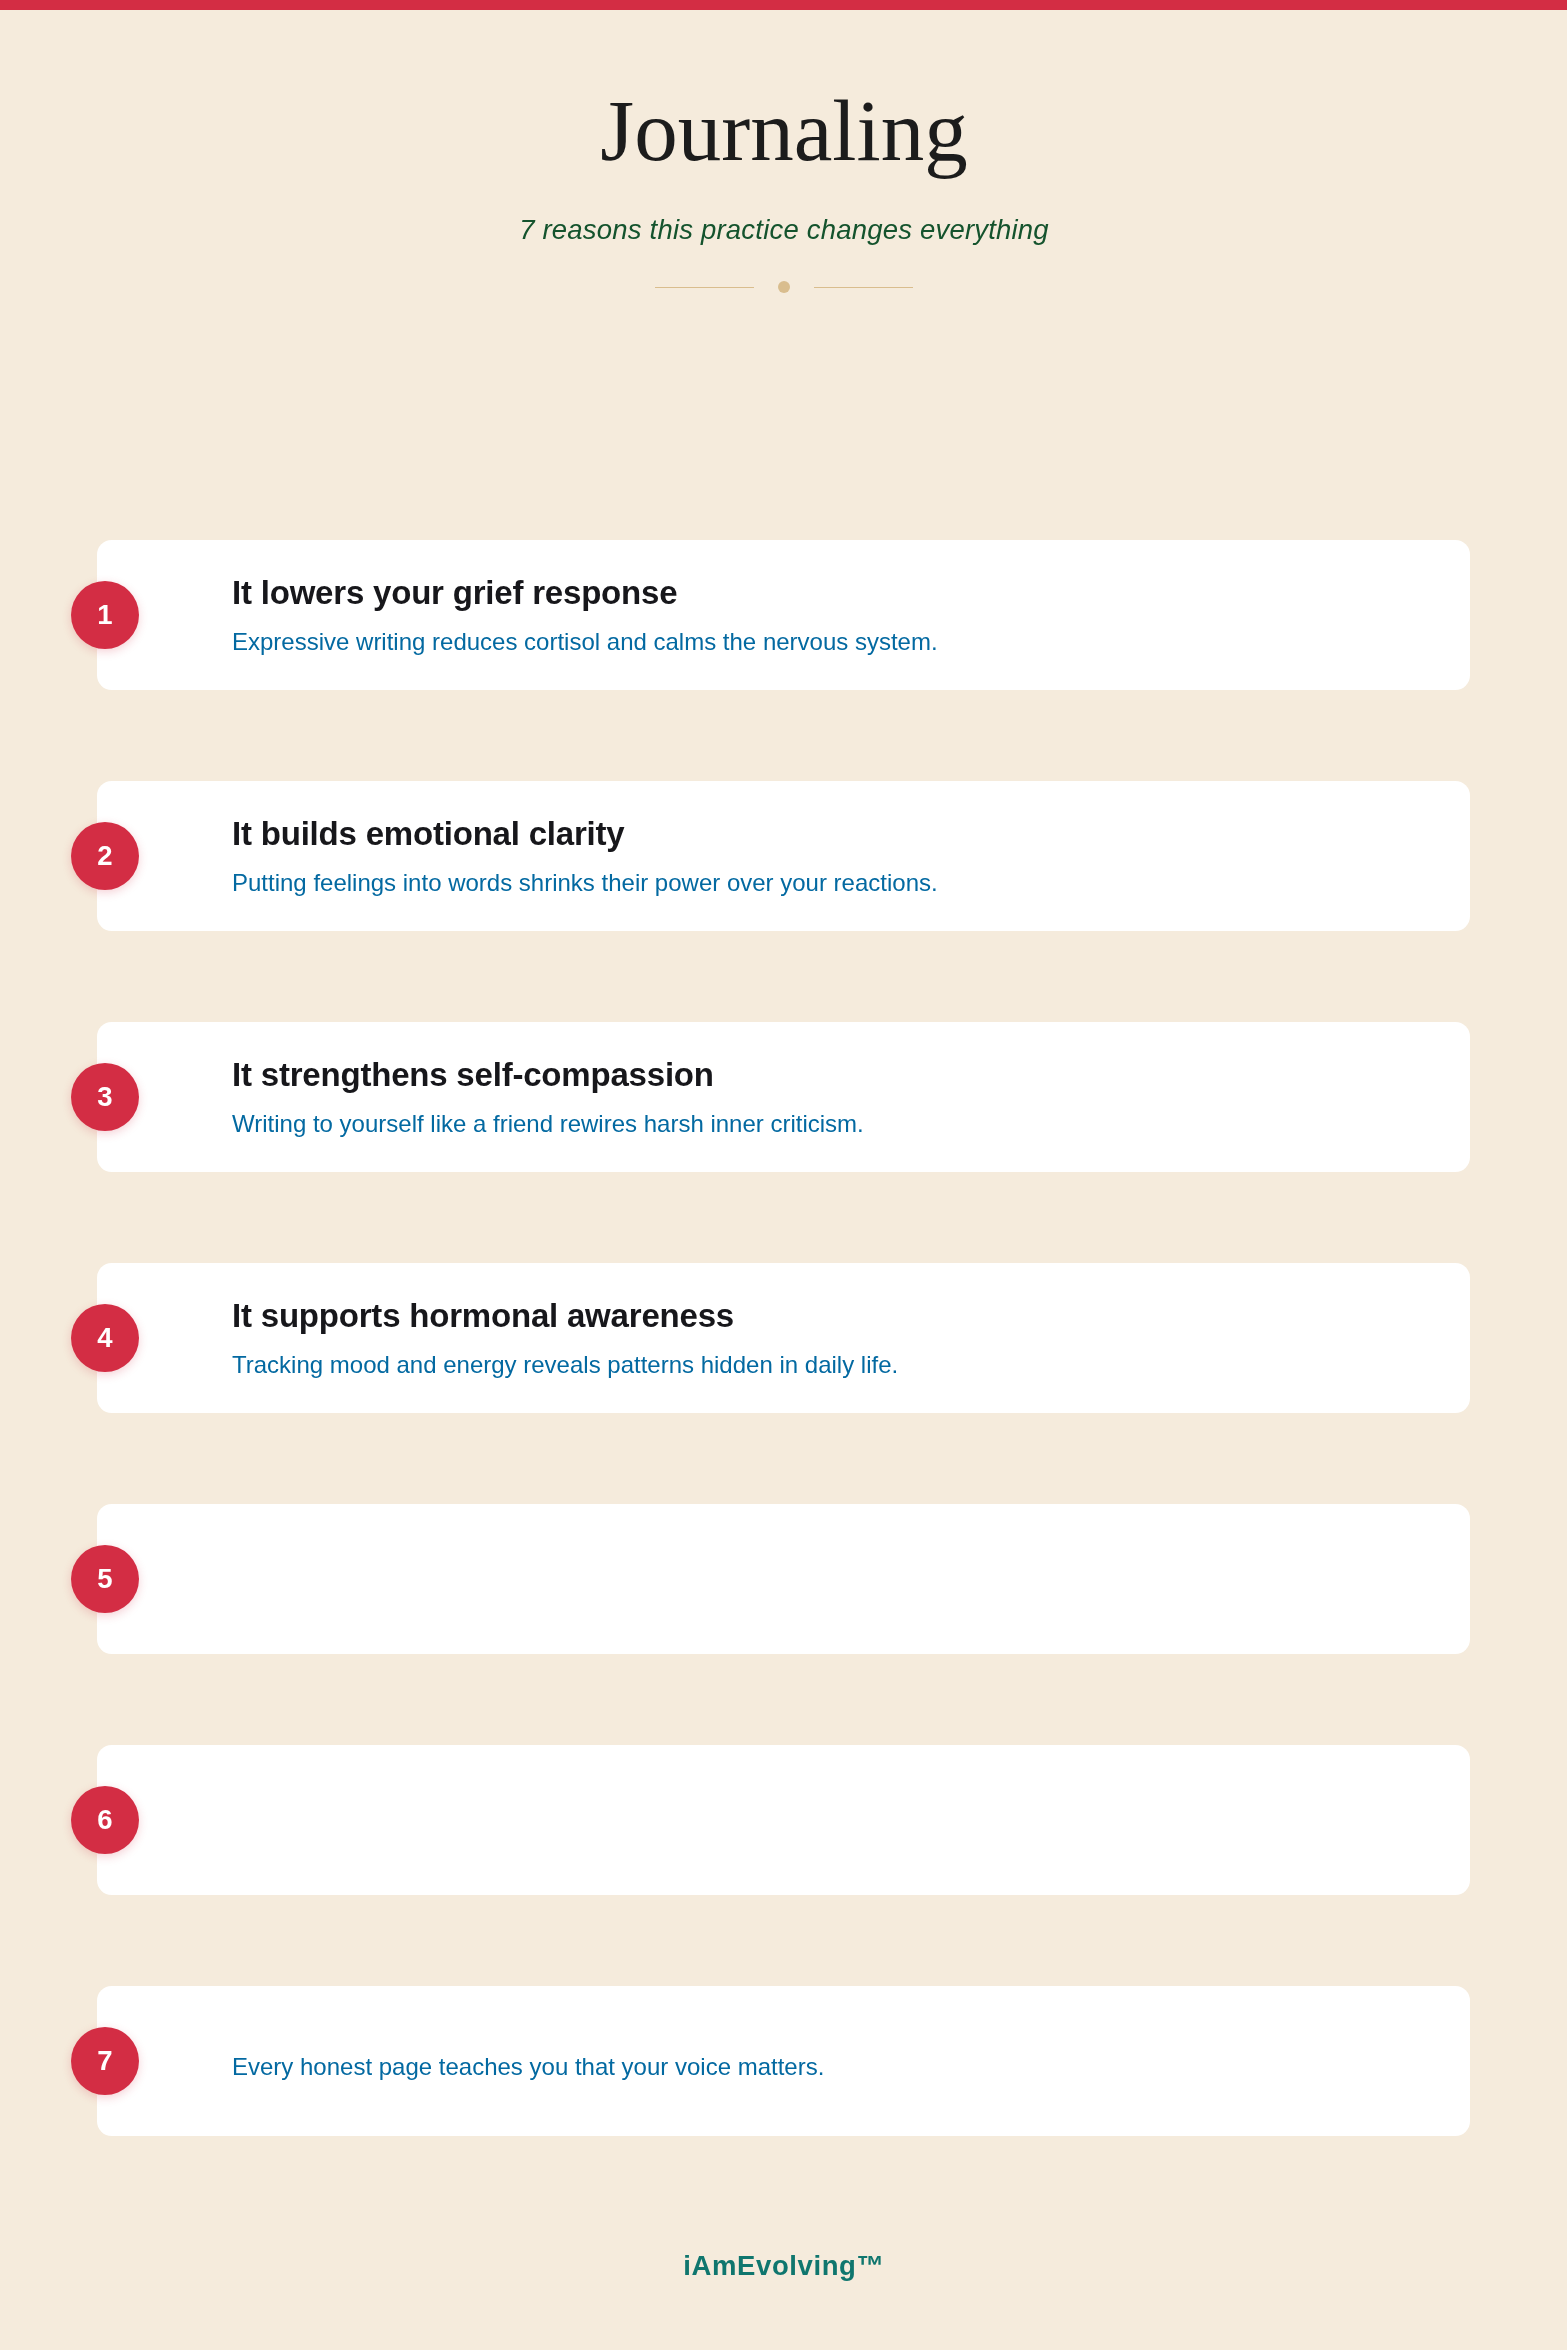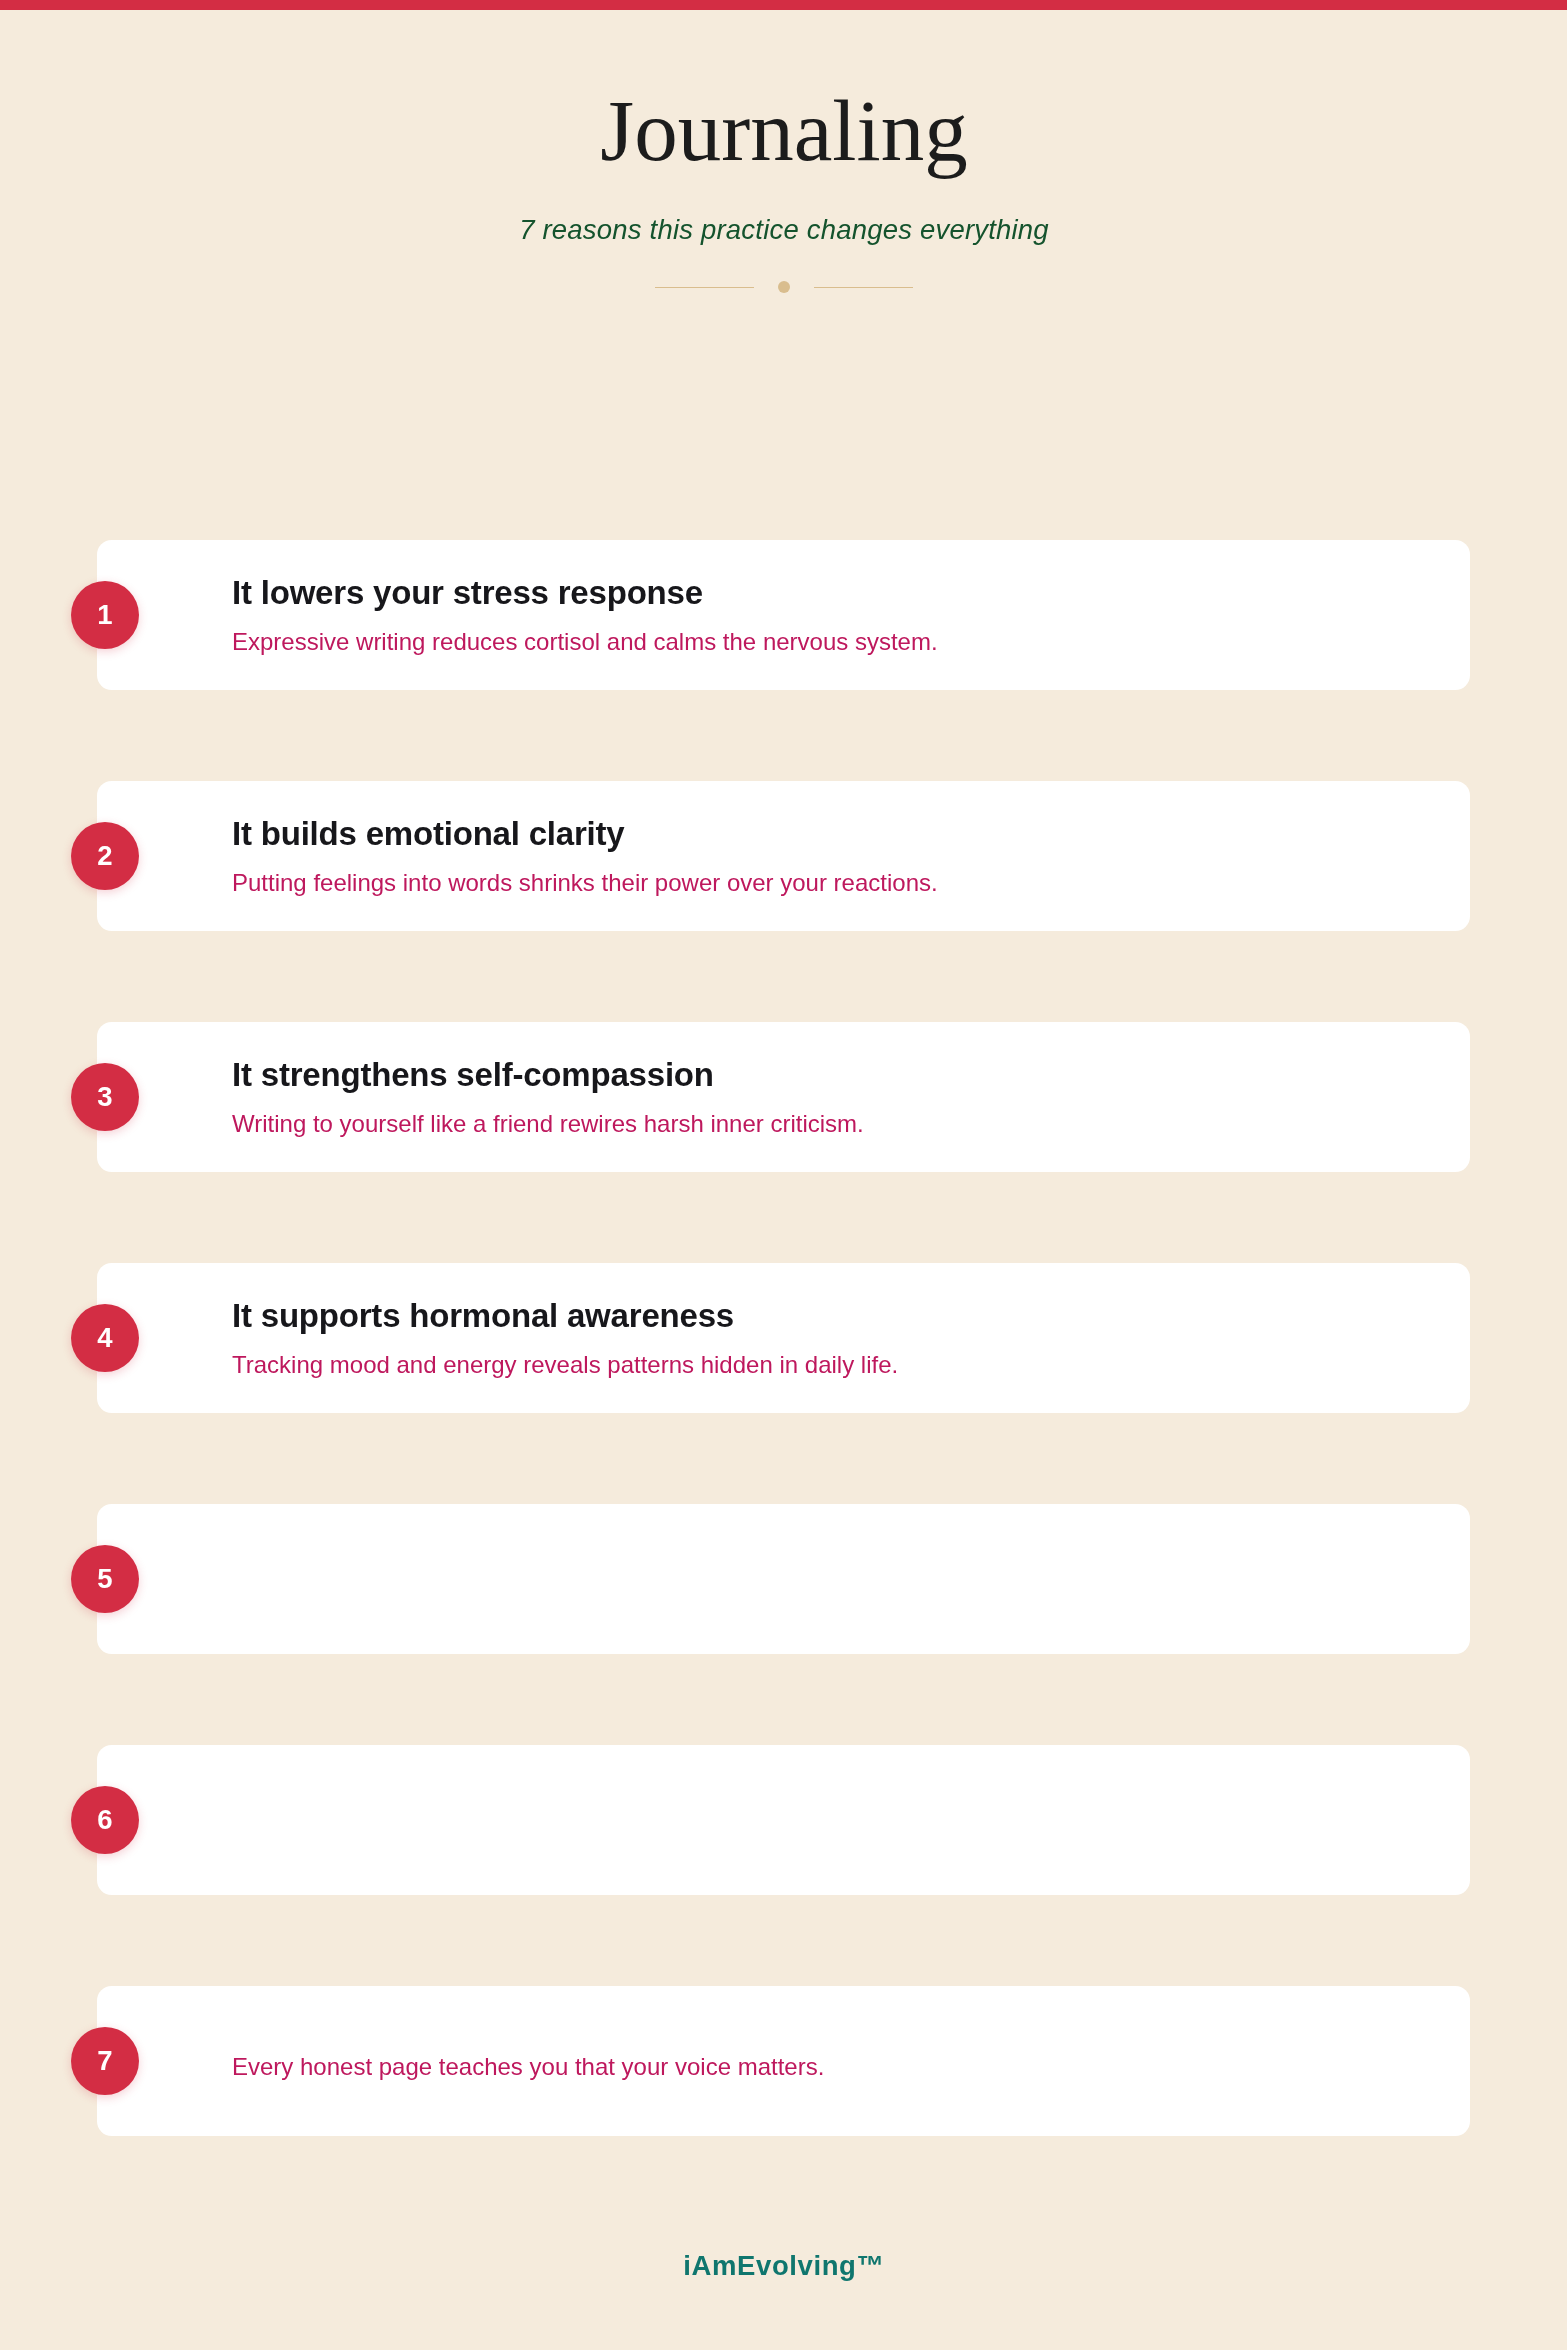--- a/index.html
+++ b/index.html
@@ -131,21 +131,21 @@
     font-weight: bold;
     color: #17171B;
     letter-spacing: -0.2px;
     line-height: 1.22;
   }
 
   .card-desc {
     font-family: "Liberation Sans", sans-serif;
     font-size: 24px;
     font-weight: 400;
-    color: #be185d;
+    color: #0369a1;
     margin-top: 12px;
     line-height: 1.3;
   }
 
   
   .footer {
     position: absolute;
     left: 0;
     top: 2250px;
     width: 1568px;
@@ -172,21 +172,21 @@
     <span class="divider-dot"></span>
     <span class="divider-rule"></span>
   </div>
 </div>
 
 <div class="cards">
 
   <div class="card">
     <div class="badge">1</div>
     <div class="card-text">
-      <div class="card-title">It lowers your stress response</div>
+      <div class="card-title">It lowers your grief response</div>
       <div class="card-desc">Expressive writing reduces cortisol and calms the nervous system.</div>
     </div>
   </div>
 
   <div class="card">
     <div class="badge">2</div>
     <div class="card-text">
       <div class="card-title">It builds emotional clarity</div>
       <div class="card-desc">Putting feelings into words shrinks their power over your reactions.</div>
     </div>

